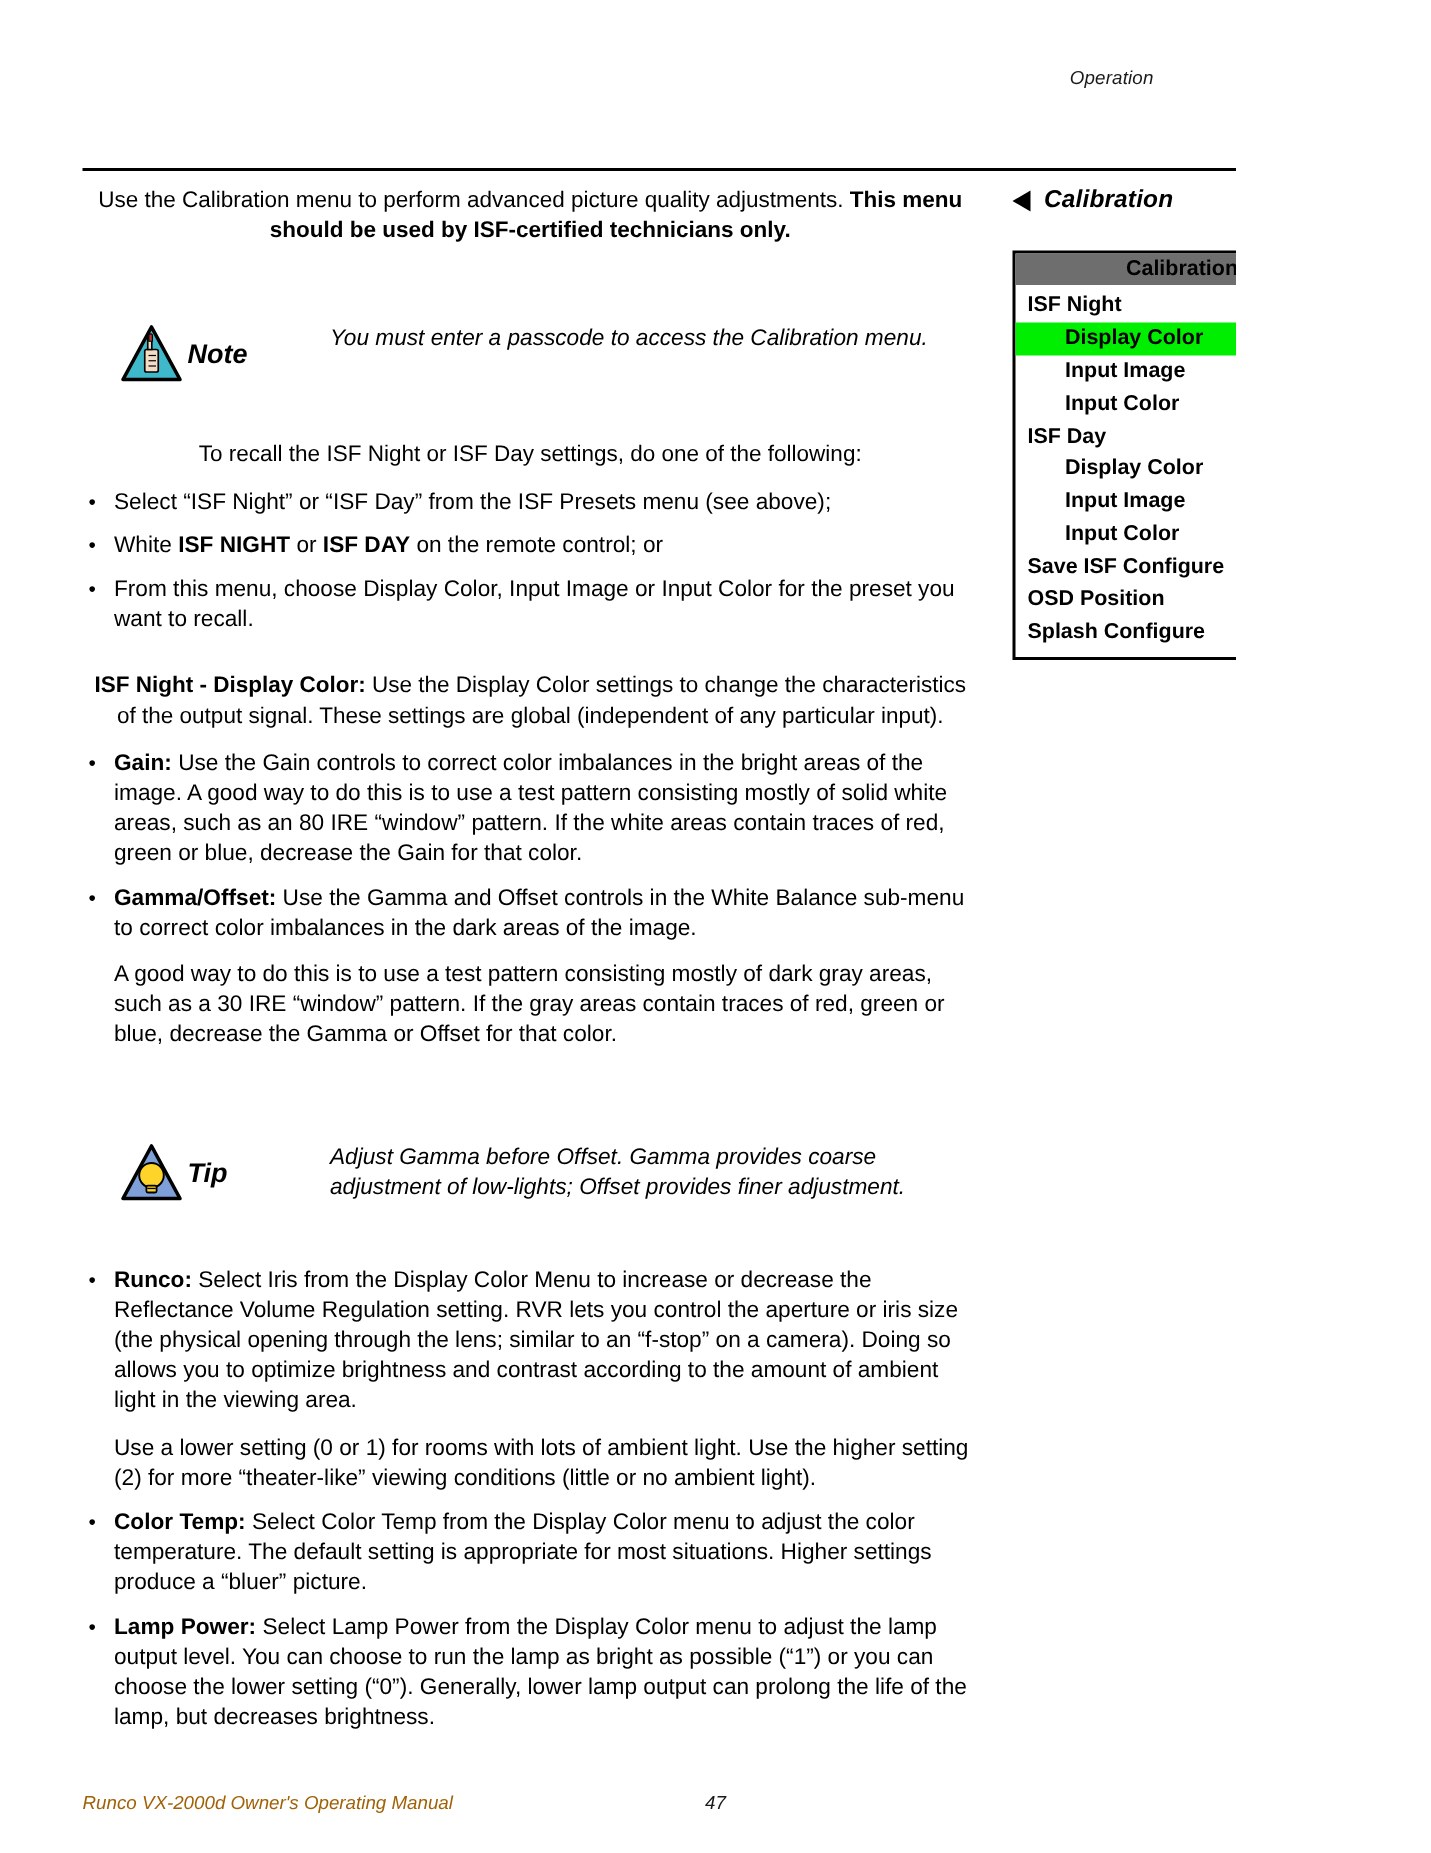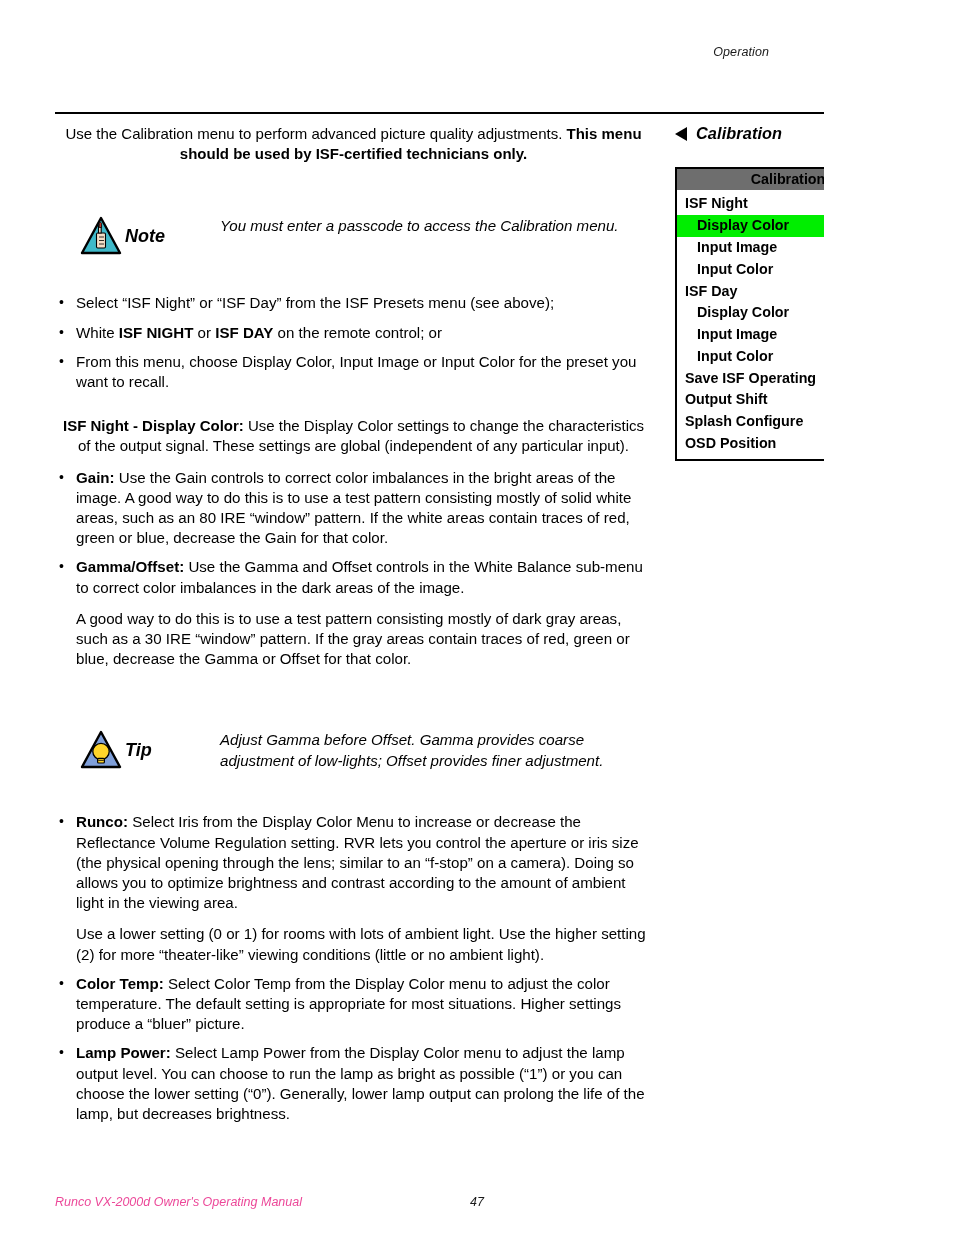--- a/index.html
+++ b/index.html
@@ -173,38 +173,38 @@
   }
   .osd-item {
     font-size: 14.3px;
     font-weight: bold;
     line-height: 17px;
     padding: 2.4px 0 2.4px 8px;
     color: #000000;
     white-space: nowrap;
   }
   .osd-item.lvl1 { padding-left: 8px; }
-  .osd-item.lvl2 { padding-left: 20px; }
+  .osd-item.lvl2 { padding-left: 33px; }
   .osd-item.selected { background: #00ee00; }
 
   
   .footer {
     position: absolute;
     left: 55px;
     bottom: 0;
     width: 844px;
     height: 40px;
   }
   .footer-left {
     position: absolute;
     left: 0;
     top: 0;
     font-size: 12.5px;
     font-style: italic;
-    color: #ec4899;
+    color: #a16207;
   }
   .footer-page {
     position: absolute;
     left: 415px;
     top: 0;
     font-size: 12.5px;
     font-style: italic;
     color: #1a1a1a;
   }
 </style>
@@ -234,20 +234,21 @@
           <line x1="19" y1="28" x2="24" y2="28" stroke="#000000" stroke-width="0.8"></line>
         </svg>
       </div>
       <div class="admon-word">Note</div>
       <p class="admon-text">You must enter a passcode to access the Calibration menu.</p>
     </div>
 
     <div class="gap-xl"></div>
     <div class="gap-m"></div>
 
+    <p class="body tight">To recall the ISF Night or ISF Day settings, do one of the following:</p>
 
     <ul class="bullets">
       <li><span>Select “ISF Night” or “ISF Day” from the ISF Presets menu (see above);</span></li>
       <li><span>White </span><b>ISF NIGHT</b><span> or </span><b>ISF DAY</b><span> on the remote control; or</span></li>
       <li><span>From this menu, choose Display Color, Input Image or Input Color for the preset you want to recall.</span></li>
     </ul>
 
     <div class="gap-m"></div>
 
     <p class="body tight"><b>ISF Night - Display Color:</b><span> Use the Display Color settings to change the characteristics of the output signal. These settings are global (independent of any particular input).</span></p>
@@ -307,24 +308,23 @@
       <div class="osd-title">Calibration</div>
       <ul class="osd-list">
         <li class="osd-item lvl1">ISF Night</li>
         <li class="osd-item lvl2 selected">Display Color</li>
         <li class="osd-item lvl2">Input Image</li>
         <li class="osd-item lvl2">Input Color</li>
         <li class="osd-item lvl1">ISF Day</li>
         <li class="osd-item lvl2">Display Color</li>
         <li class="osd-item lvl2">Input Image</li>
         <li class="osd-item lvl2">Input Color</li>
-        <li class="osd-item lvl1">Save ISF Operating</li>
-        <li class="osd-item lvl1">Output Shift</li>
+        <li class="osd-item lvl1">Save ISF Configure</li>
+        <li class="osd-item lvl1">OSD Position</li>
         <li class="osd-item lvl1">Splash Configure</li>
-        <li class="osd-item lvl1">OSD Position</li>
       </ul>
     </div>
 
   </div>
 
   <div class="footer">
     <div class="footer-left">Runco VX-2000d Owner's Operating Manual</div>
     <div class="footer-page">47</div>
   </div>
 

